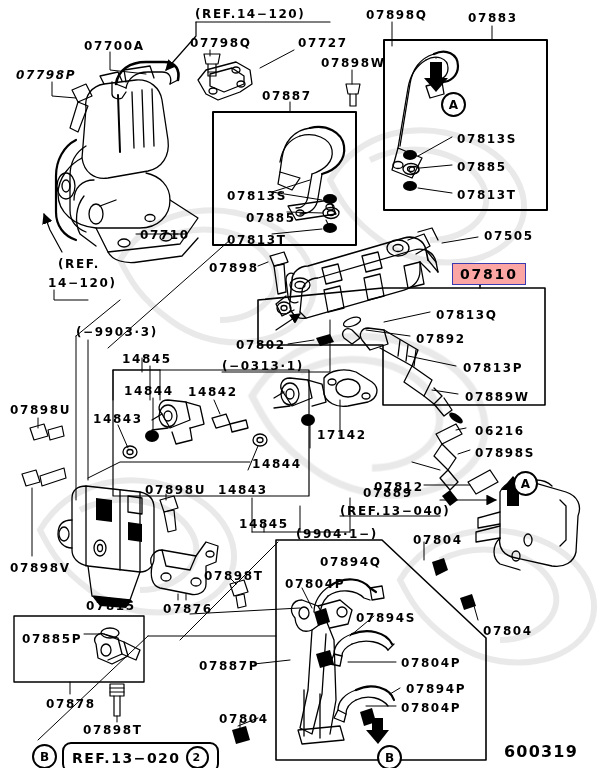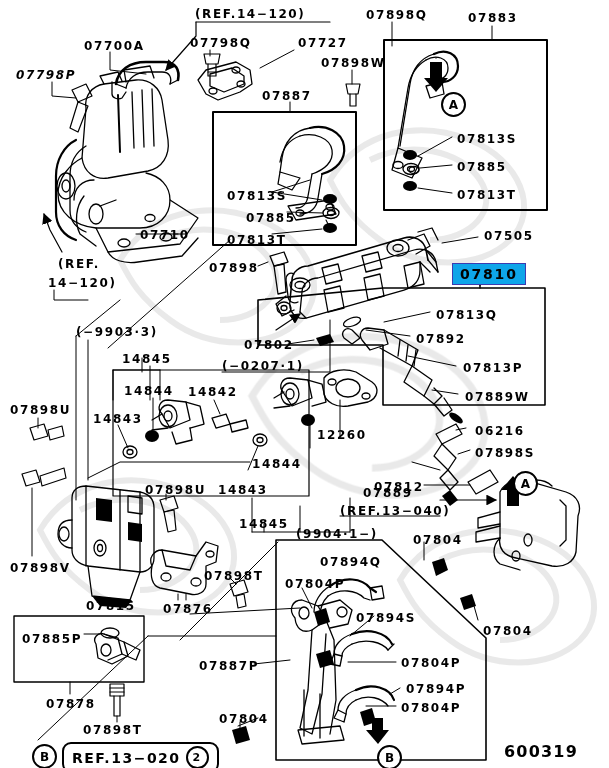--- a/index.html
+++ b/index.html
@@ -1,21 +1,21 @@
 <!DOCTYPE html>
 <html><head>
 <meta charset="utf-8">
 <style>
   html,body{margin:0;padding:0;background:#fff;}
   body{font-family:"DejaVu Sans","Liberation Sans",sans-serif;}
   #stage{position:relative;width:609px;height:768px;background:#ffffff;overflow:hidden;}
   svg{position:absolute;left:0;top:0;}
   .lbl{position:absolute;font-family:"DejaVu Sans","Liberation Sans",sans-serif;
        font-size:12px;font-weight:700;color:#000;letter-spacing:1.6px;white-space:nowrap;line-height:1;}
-  .hl{position:absolute;background:#0ea5e9;border:1.5px solid #3b3bb0;
+  .hl{position:absolute;background:#fca5a5;border:1.5px solid #3b3bb0;
       font-family:"DejaVu Sans","Liberation Sans",sans-serif;font-size:14px;font-weight:700;
       letter-spacing:1.8px;color:#000;padding:2px 7px;line-height:1.15;white-space:nowrap;}
   .refbox{position:absolute;border:2px solid #000;border-radius:9px;padding:2px 8px;
       font-family:"DejaVu Sans","Liberation Sans",sans-serif;font-size:14px;font-weight:700;
       letter-spacing:1.5px;color:#000;white-space:nowrap;display:flex;align-items:center;gap:5px;}
   .circ{position:absolute;width:21px;height:21px;border:2px solid #000;border-radius:50%;
       display:flex;align-items:center;justify-content:center;font-size:12px;font-weight:700;
       font-family:"DejaVu Sans","Liberation Sans",sans-serif;background:#fff;}
   .circ.inl{position:relative;width:19px;height:19px;border-width:2px;font-size:11px;}
   .did{position:absolute;font-size:16px;font-weight:700;letter-spacing:1.2px;
@@ -445,31 +445,31 @@
   <div class="lbl" style="left:227px;top:190px;">07813S</div>
   <div class="lbl" style="left:246px;top:212px;">07885</div>
   <div class="lbl" style="left:227px;top:234px;">07813T</div>
   <div class="lbl" style="left:140px;top:229px;">07710</div>
   <div class="lbl" style="left:484px;top:230px;">07505</div>
   <div class="lbl" style="left:58px;top:258px;">(REF.</div>
   <div class="lbl" style="left:48px;top:277px;">14−120)</div>
   <div class="lbl" style="left:209px;top:262px;">07898</div>
   <div class="lbl" style="left:436px;top:309px;">07813Q</div>
   <div class="lbl" style="left:76px;top:326px;">(−9903·3)</div>
-  <div class="lbl" style="left:236px;top:339px;margin-left:8px;">07802</div>
+  <div class="lbl" style="left:236px;top:339px;">07802</div>
   <div class="lbl" style="left:416px;top:333px;">07892</div>
   <div class="lbl" style="left:122px;top:353px;">14845</div>
-  <div class="lbl" style="left:222px;top:360px;">(−0207·1)</div>
+  <div class="lbl" style="left:222px;top:360px;">(−0313·1)</div>
   <div class="lbl" style="left:463px;top:362px;">07813P</div>
   <div class="lbl" style="left:124px;top:385px;">14844</div>
   <div class="lbl" style="left:188px;top:386px;">14842</div>
   <div class="lbl" style="left:93px;top:413px;">14843</div>
   <div class="lbl" style="left:465px;top:391px;">07889W</div>
   <div class="lbl" style="left:10px;top:404px;">07898U</div>
-  <div class="lbl" style="left:317px;top:429px;">12260</div>
+  <div class="lbl" style="left:317px;top:429px;">17142</div>
   <div class="lbl" style="left:475px;top:425px;">06216</div>
   <div class="lbl" style="left:475px;top:447px;">07898S</div>
   <div class="lbl" style="left:252px;top:458px;">14844</div>
   <div class="lbl" style="left:363px;top:459px;margin-top:28px;">07889</div>
   <div class="lbl" style="left:145px;top:484px;">07898U</div>
   <div class="lbl" style="left:218px;top:484px;">14843</div>
   <div class="lbl" style="left:374px;top:481px;">07812</div>
   <div class="lbl" style="left:340px;top:505px;">(REF.13−040)</div>
   <div class="lbl" style="left:239px;top:518px;">14845</div>
   <div class="lbl" style="left:296px;top:528px;">(9904·1−)</div>

